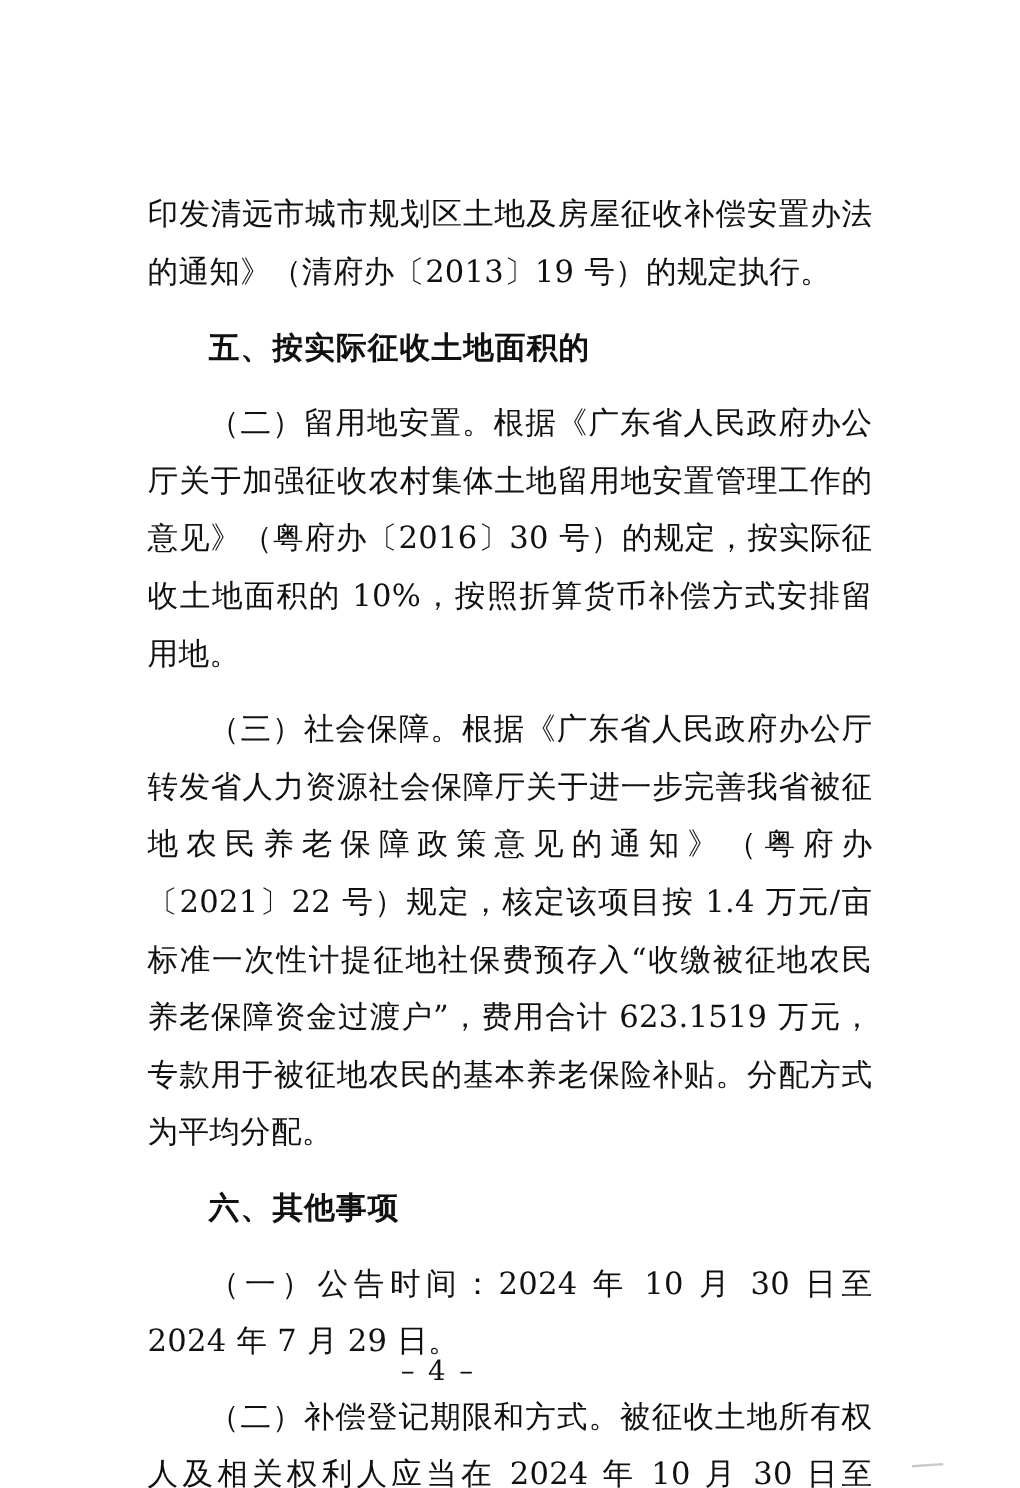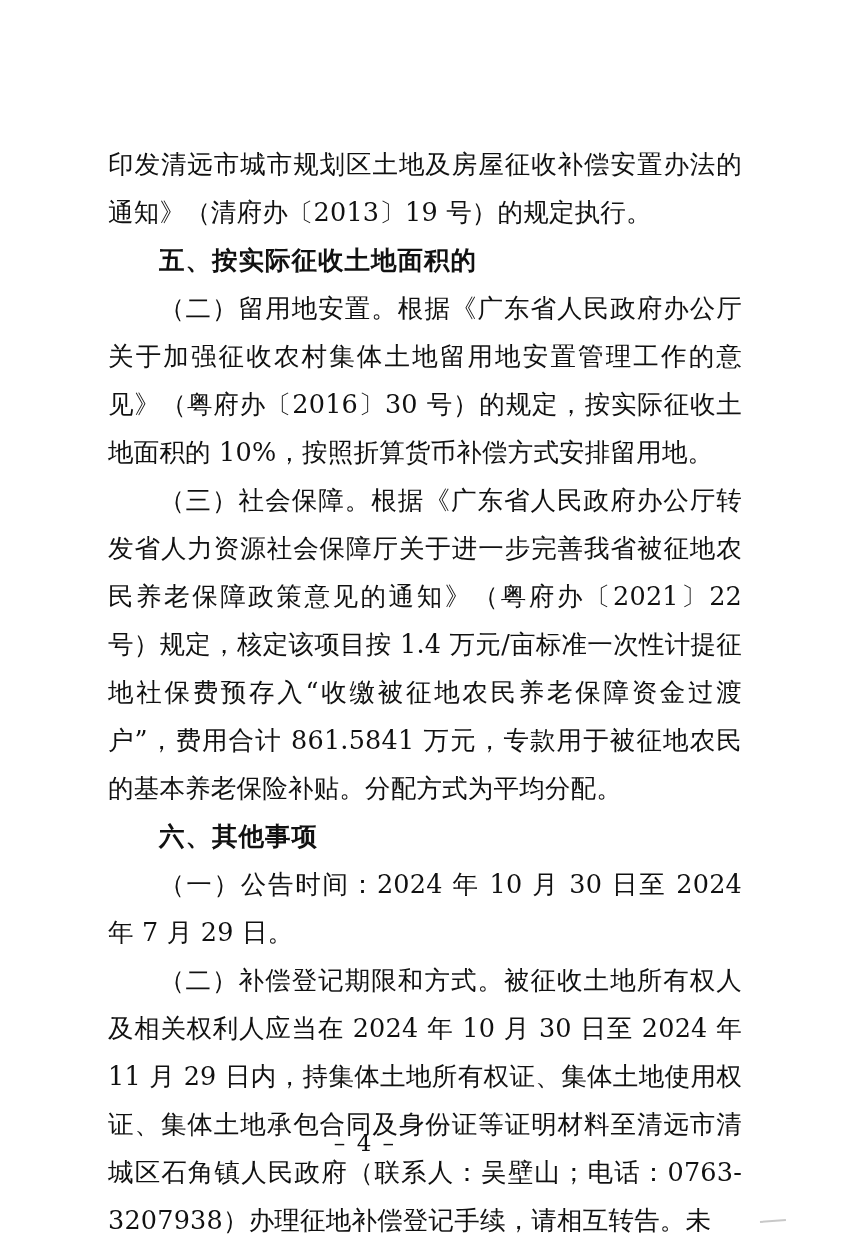--- a/index.html
+++ b/index.html
@@ -25,21 +25,21 @@
     padding: 140px 108px 0 108px;
   }
   .doc-body {
     font-size: 25.5px;
     line-height: 48px;
     letter-spacing: 0.2px;
     text-align: justify;
     text-justify: inter-ideograph;
   }
   p {
-    margin: 0;
+    margin: 15px;
     padding: 0;
   }
   .para {
     text-indent: 2em;
   }
   .para-flush {
     text-indent: 0;
   }
   .heading {
     text-indent: 2em;
@@ -80,21 +80,21 @@
   }
 </style>
 </head>
 <body>
 
 <div class="page">
   <div class="doc-body">
     <p class="para para-flush">印发清远市城市规划区土地及房屋征收补偿安置办法的通知》（清府办〔2013〕19 号）的规定执行。</p>
     <p class="heading">五、按实际征收土地面积的</p>
     <p class="para">（二）留用地安置。根据《广东省人民政府办公厅关于加强征收农村集体土地留用地安置管理工作的意见》（粤府办〔2016〕30 号）的规定，按实际征收土地面积的 10%，按照折算货币补偿方式安排留用地。</p>
-    <p class="para">（三）社会保障。根据《广东省人民政府办公厅转发省人力资源社会保障厅关于进一步完善我省被征地农民养老保障政策意见的通知》（粤府办〔2021〕22 号）规定，核定该项目按 1.4 万元/亩标准一次性计提征地社保费预存入“收缴被征地农民养老保障资金过渡户”，费用合计 861.5841 万元，专款用于被征地农民的基本养老保险补贴。分配方式为平均分配。</p>
+    <p class="para">（三）社会保障。根据《广东省人民政府办公厅转发省人力资源社会保障厅关于进一步完善我省被征地农民养老保障政策意见的通知》（粤府办〔2021〕22 号）规定，核定该项目按 1.4 万元/亩标准一次性计提征地社保费预存入“收缴被征地农民养老保障资金过渡户”，费用合计 623.1519 万元，专款用于被征地农民的基本养老保险补贴。分配方式为平均分配。</p>
     <p class="heading">六、其他事项</p>
     <p class="para">（一）公告时间：2024 年 10 月 30 日至 2024 年 7 月 29 日。</p>
     <p class="para">（二）补偿登记期限和方式。被征收土地所有权人及相关权利人应当在 2024 年 10 月 30 日至 2024 年 11 月 29 日内，持集体土地所有权证、集体土地使用权证、集体土地承包合同及身份证等证明材料至清远市清城区石角镇人民政府（联系人：吴壁山；电话：0763-3207938）办理征地补偿登记手续，请相互转告。未</p>
   </div>
 </div>
 
 <div class="page-number">
   <span class="pn-inner">– 4 –</span>
 </div>
 

